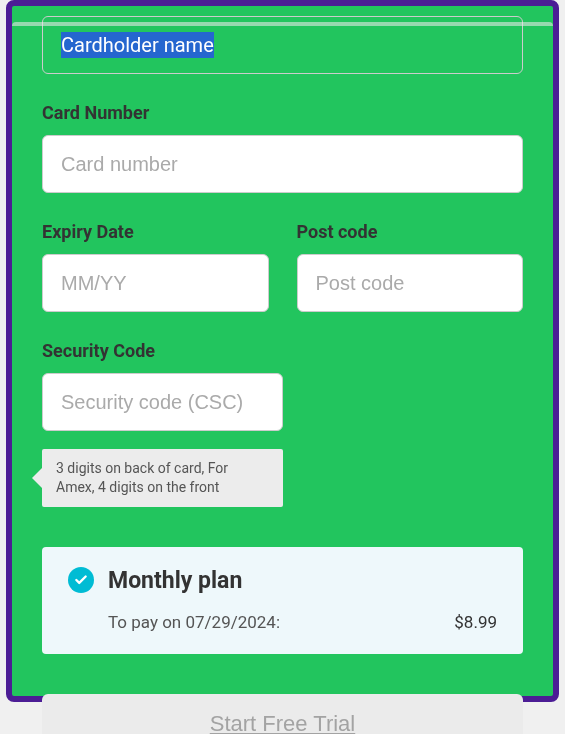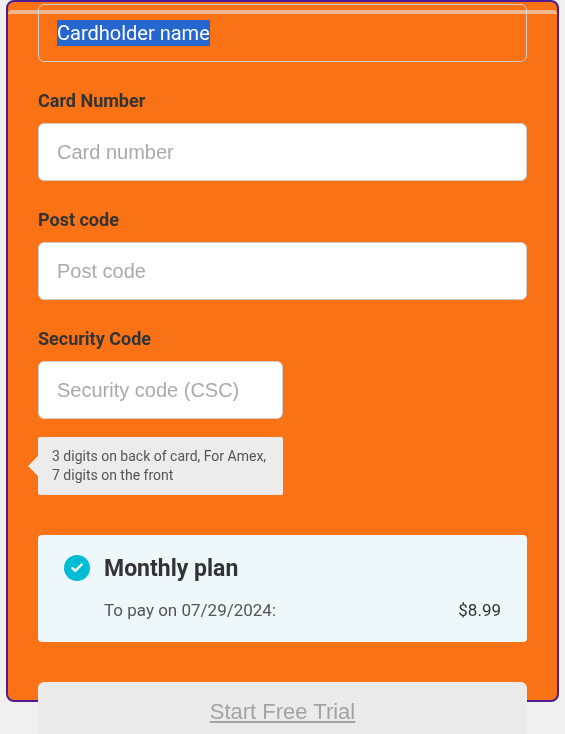--- a/index.html
+++ b/index.html
@@ -4,25 +4,25 @@
   <style>
     * { box-sizing: border-box; margin: 0; padding: 0; }
     body {
       font-family: -apple-system, BlinkMacSystemFont, "Segoe UI", Roboto, Arial, sans-serif;
       background: #f0f0f0;
       width: 565px;
       height: 734px;
       overflow: hidden;
     }
     .card {
-      background: #f97316;
-      border: 2px solid #4c1d95;
+      background: #22c55e;
+      border: 6px solid #4c1d95;
       border-radius: 8px;
       margin: 0 6px;
-      padding: 8px 30px 30px 30px;
+      padding: 16px 30px 30px 30px;
       height: 702px;
     }
     .top-line {
       height: 4px;
       background: #e6e6e6;
       margin: 0 -30px 0 -30px;
       border-radius: 8px 8px 0 0;
       opacity: 0.6;
     }
     .field-group { margin-top: 0; }
@@ -138,33 +138,37 @@
     </div>
   </div>
 
   <div class="field-group mt">
     <label class="label">Card Number</label>
     <input class="input" type="text" placeholder="Card number" style="">
   </div>
 
   <div class="row field-group mt">
     <div class="col">
+      <label class="label">Expiry Date</label>
+      <input class="input" type="text" placeholder="MM/YY" style="">
+    </div>
+    <div class="col">
       <label class="label">Post code</label>
       <input class="input" type="text" placeholder="Post code" style="">
     </div>
   </div>
 
   <div class="field-group mt">
     <label class="label">Security Code</label>
     <div class="sec-row">
       <div class="sec-input-wrap">
         <input class="input" type="text" placeholder="Security code (CSC)" style="">
       </div>
       <div class="tooltip">
-        <span>3 digits on back of card, For Amex, 7 digits on the front</span>
+        <span>3 digits on back of card, For Amex, 4 digits on the front</span>
       </div>
     </div>
   </div>
 
   <div class="plan-box">
     <div class="plan-header">
       <span class="check-icon">
         <svg viewBox="0 0 24 24" fill="none" stroke="#fff" stroke-width="4" stroke-linecap="round" stroke-linejoin="round">
             <polyline points="4 12 9 17 20 6"></polyline>
           </svg>

